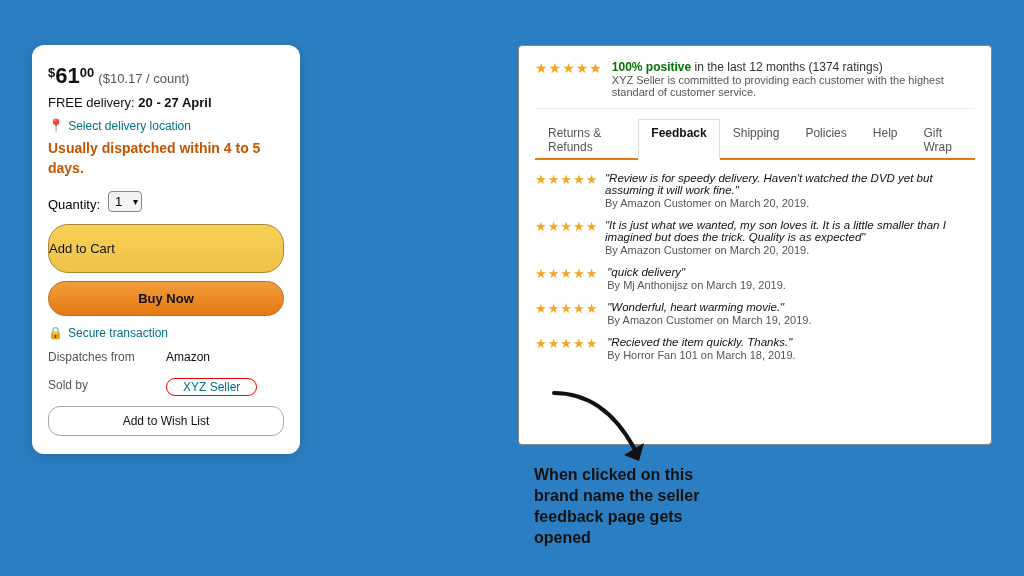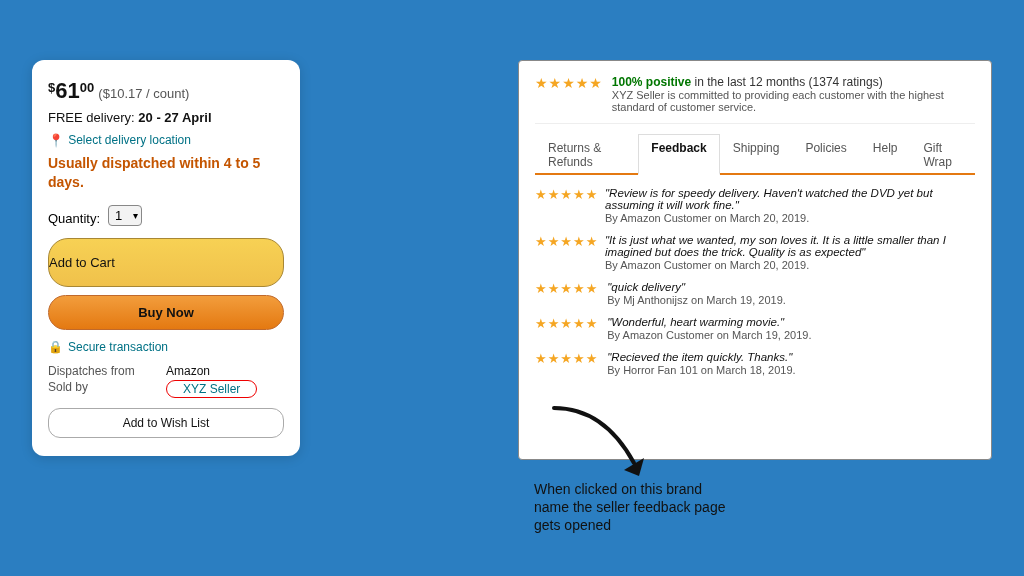--- a/index.html
+++ b/index.html
@@ -143,21 +143,21 @@
       margin-bottom: 10px;
     }
     .lock-icon { font-size: 12px; }
     .secure-link { color: #007185; text-decoration: none; }
     .dispatches-grid {
       display: grid;
       grid-template-columns: 1fr 1fr;
       font-size: 12px;
       color: #555;
       margin-bottom: 10px;
-      gap: 2px 0;
+      gap: 14px 0;
     }
     .dispatches-grid span.val { color: #111; }
     .sold-by-val {
       color: #007185;
       border: 1px solid #e00;
       border-radius: 10px;
       padding: 1px 16px;
       display: inline-block;
       cursor: pointer;
     }
@@ -180,22 +180,22 @@
       bottom: -18px;
       display: flex;
       flex-direction: column;
       align-items: flex-start;
       z-index: 10;
     }
     .arrow-svg {
       margin-left: 10px;
     }
     .arrow-label {
-      font-size: 14px;
-      font-weight: 400;
+      font-size: 16px;
+      font-weight: 700;
       color: #111;
       line-height: 1.3;
       max-width: 200px;
       margin-top: 2px;
     }
 
     
     .seller-panel {
       background: #fff;
       border: 1.5px solid #888;

